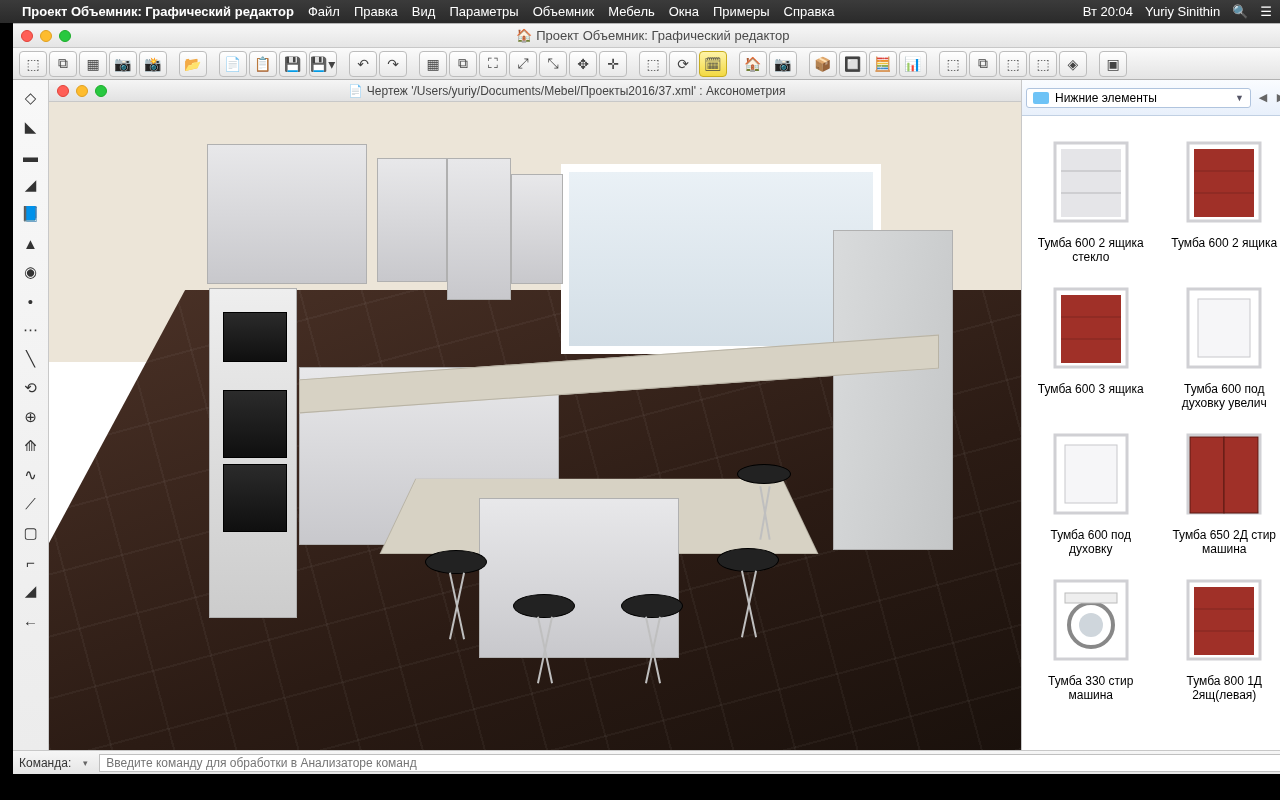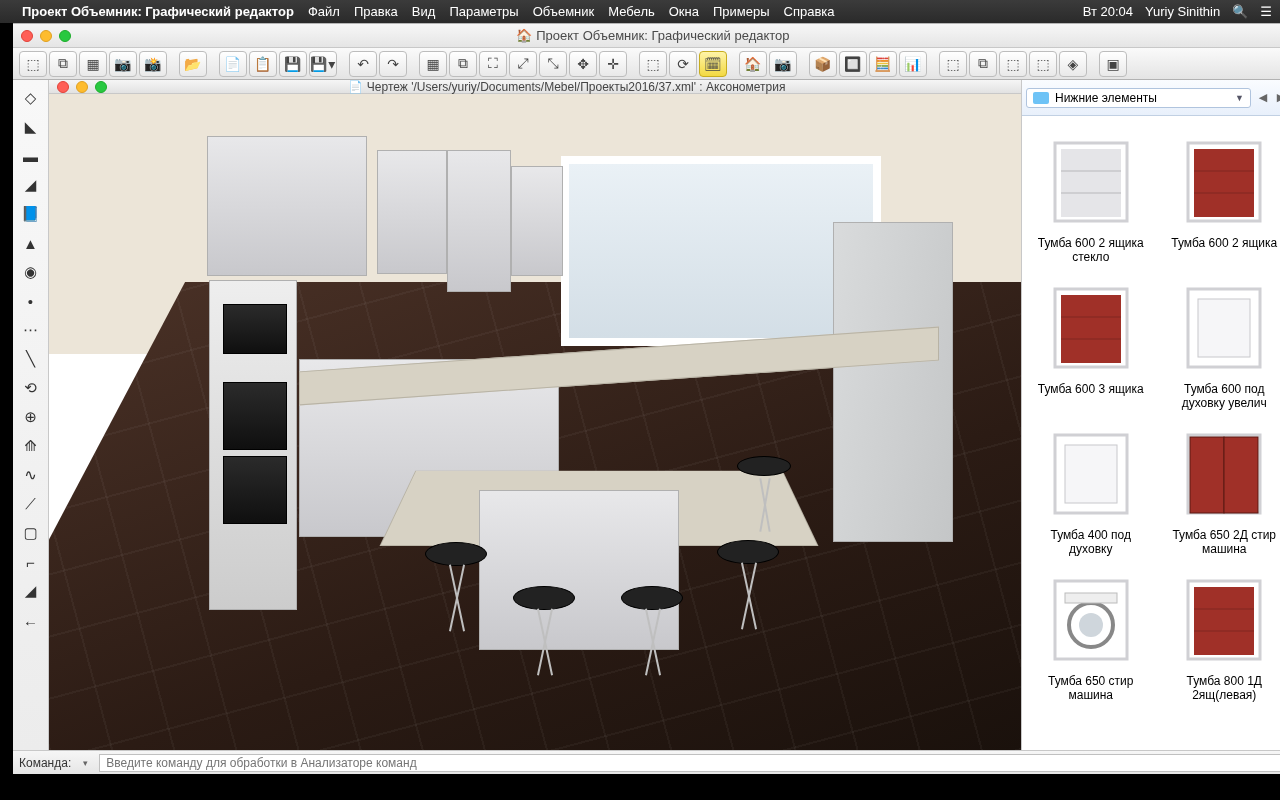--- a/index.html
+++ b/index.html
@@ -23,21 +23,21 @@
 .toolbar { height: 32px; background: linear-gradient(#fafafa,#e4e4e4); border-bottom: 1px solid #b2b2b2; display: flex; align-items: center; padding: 0 6px; gap: 2px; }
 .tb-btn { width: 28px; height: 26px; border: 1px solid #bdbdbd; background: linear-gradient(#fff,#e9e9e9); border-radius: 4px; display: flex; align-items: center; justify-content: center; font-size: 14px; color: #444; cursor: pointer; }
 .tb-sep { width: 8px; height: 26px; }
 .tb-yellow { background: linear-gradient(#fff4a8,#f3d942); border: 1px solid #c7ad20; }
 
 .work-area { flex: 1; display: flex; overflow: hidden; }
 .left-tools { width: 36px; background: linear-gradient(#f8f8f8,#ececec); border-right: 1px solid #c8c8c8; display: flex; flex-direction: column; padding-top:4px; gap: 1px; }
 .lt-btn { width: 30px; height: 28px; margin: 0 auto; display: flex; align-items: center; justify-content: center; font-size: 15px; color: #333; border-radius: 3px; cursor: pointer; }
 
 .doc-area { flex: 1; display: flex; flex-direction: column; background: #ececec; }
-.doc-title { height: 14px; background: linear-gradient(#f5f5f5,#e2e2e2); border-bottom: 1px solid #c8c8c8; display: flex; align-items: center; font-size: 12px; color: #444; padding-left: 6px; gap: 6px;}
+.doc-title { height: 22px; background: linear-gradient(#f5f5f5,#e2e2e2); border-bottom: 1px solid #c8c8c8; display: flex; align-items: center; font-size: 12px; color: #444; padding-left: 6px; gap: 6px;}
 .doc-title .traffic { padding-left: 2px; }
 .canvas { flex: 1; position: relative; overflow: hidden; background: #fff; }
 .canvas .scene { position: absolute; inset: 0; }
 
 .right-panel { width: 272px; background: #fff; border-left: 1px solid #c8c8c8; display: flex; flex-direction: column; }
 .rp-head { height: 36px; background: linear-gradient(#fafcff,#e8f0fb); border-bottom: 1px solid #c1d0e3; display: flex; align-items: center; padding: 0 4px; gap: 4px; }
 .rp-select { flex: 1; height: 20px; background: #fff; border: 1px solid #b0c4de; border-radius: 3px; display: flex; align-items: center; font-size: 12px; padding: 0 6px; cursor: pointer; }
 .rp-select .folder { width: 16px; height: 12px; background: #6ec3f6; border-radius: 2px; margin-right: 6px; }
 .rp-select .chev { margin-left: auto; color: #556; font-size: 9px;}
 .rp-nav { display: flex; gap: 2px; }
@@ -281,21 +281,21 @@
               </div>
               <div class="cat-label">Тумба 600 под духовку увелич</div>
             </div>
             <div class="cat-item">
               <div class="cat-thumb">
                 <svg width="104" height="100" viewBox="0 0 100 100">
                   <rect x="14" y="14" width="72" height="78" fill="#fff" stroke="#d0d0d4" stroke-width="3"></rect>
                   <rect x="24" y="24" width="52" height="58" fill="#f6f6f8" stroke="#c8c8cc"></rect>
                 </svg>
               </div>
-              <div class="cat-label">Тумба 400 под духовку</div>
+              <div class="cat-label">Тумба 600 под духовку</div>
             </div>
             <div class="cat-item">
               <div class="cat-thumb">
                 <svg width="104" height="100" viewBox="0 0 100 100">
                   <rect x="14" y="14" width="72" height="78" fill="#fff" stroke="#d0d0d4" stroke-width="3"></rect>
                   <rect x="18" y="18" width="64" height="72" fill="#a03028"></rect>
                   <rect x="16" y="16" width="34" height="76" fill="#a03028" stroke="#5a1812"></rect>
                   <rect x="50" y="16" width="34" height="76" fill="#a03028" stroke="#5a1812"></rect>
                 </svg>
               </div>
@@ -303,21 +303,21 @@
             </div>
             <div class="cat-item">
               <div class="cat-thumb">
                 <svg width="104" height="100" viewBox="0 0 100 100">
                   <rect x="14" y="14" width="72" height="78" fill="#fff" stroke="#d0d0d4" stroke-width="3"></rect>
                   <circle cx="50" cy="58" r="22" fill="#fff" stroke="#888" stroke-width="4"></circle>
                   <circle cx="50" cy="58" r="12" fill="#cfd6dc"></circle>
                   <rect x="24" y="26" width="52" height="10" fill="#eee" stroke="#bbb"></rect>
                 </svg>
               </div>
-              <div class="cat-label">Тумба 650 стир машина</div>
+              <div class="cat-label">Тумба 330 стир машина</div>
             </div>
             <div class="cat-item">
               <div class="cat-thumb">
                 <svg width="104" height="100" viewBox="0 0 100 100">
                   <rect x="14" y="14" width="72" height="78" fill="#fff" stroke="#d0d0d4" stroke-width="3"></rect>
                   <rect x="20" y="20" width="60" height="68" fill="#a03028"></rect>
                   <line x1="20" y1="42" x2="80" y2="42" stroke="#0003"></line>
                   <line x1="20" y1="64" x2="80" y2="64" stroke="#0003"></line>
                 </svg>
               </div>

